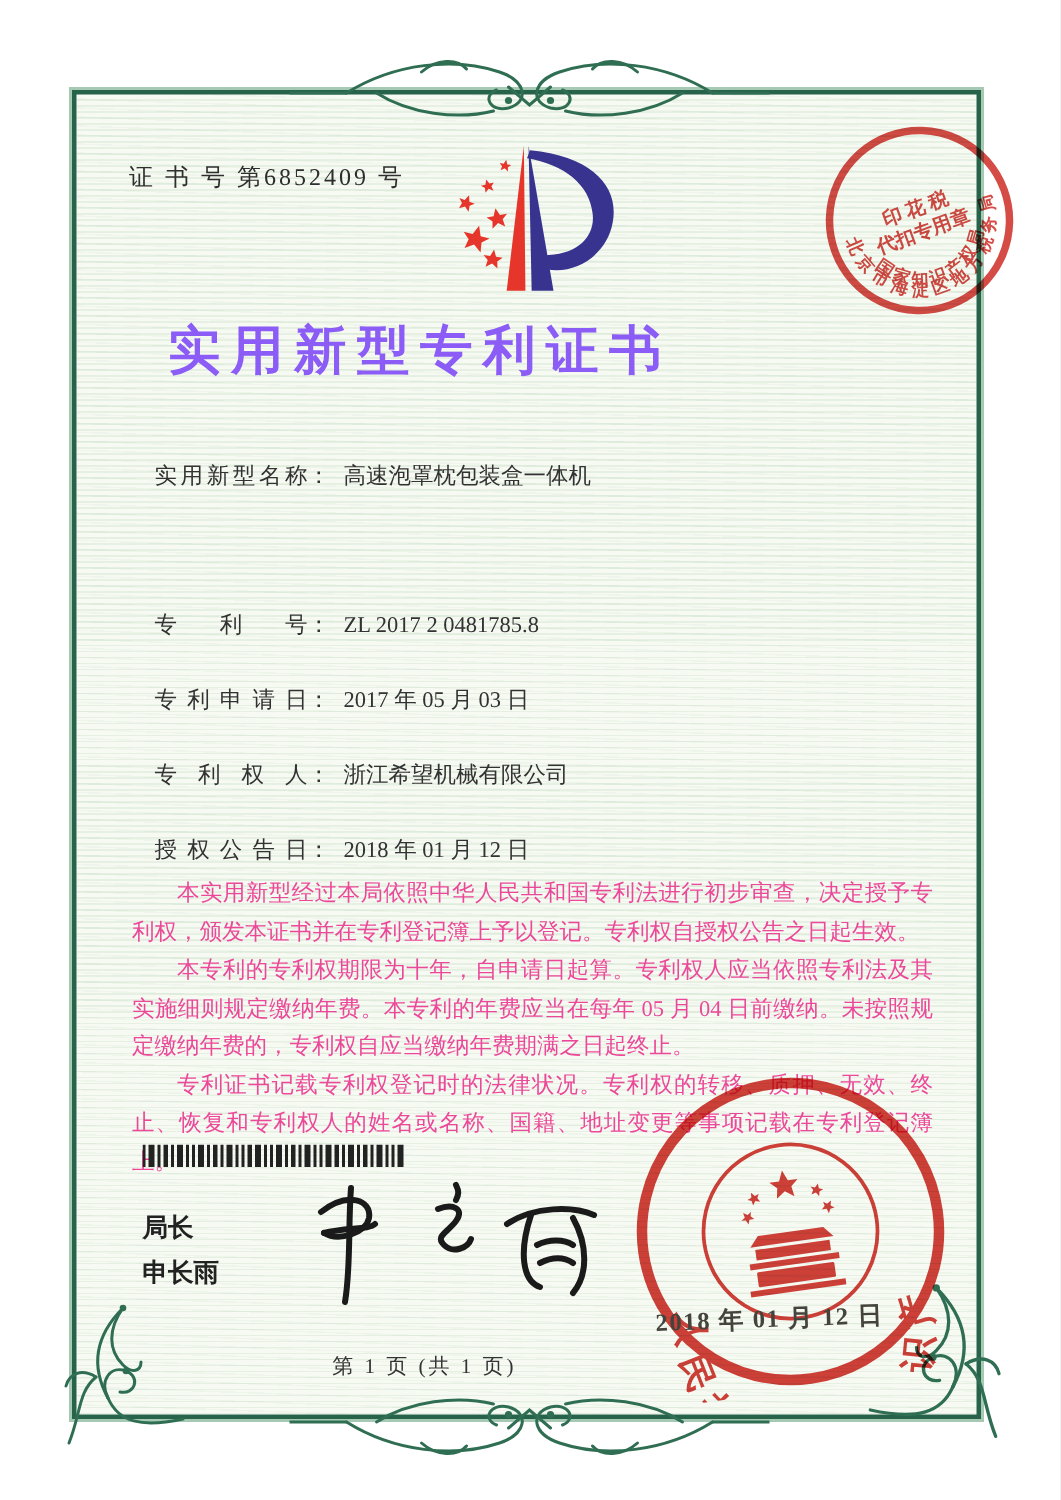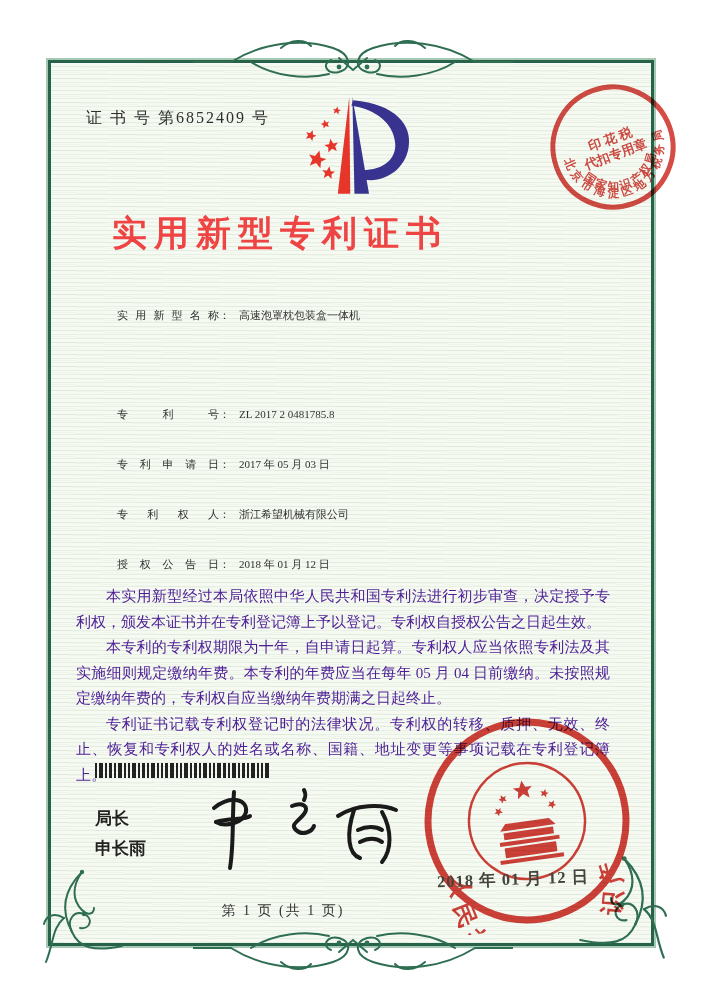--- a/index.html
+++ b/index.html
@@ -14,27 +14,27 @@
            repeating-linear-gradient(2deg, rgba(140,185,140,.08) 0 1px, transparent 1px 6px),
            #f7faf3;}
   .orn{position:absolute;z-index:5;pointer-events:none;}
   .orn path{fill:none;stroke:#2f6e52;stroke-width:2;stroke-linecap:round;}
   .orn circle{fill:#2f6e52;}
   
   .content{position:absolute;inset:0;z-index:10;border-radius:26px;}
   #cert-no{position:absolute;left:86px;top:108px;font-size:16px;letter-spacing:2px;color:#2e2e2e;}
   #logo{position:absolute;left:296px;top:94px;}
   #title{position:absolute;left:0;top:210px;width:560px;text-align:center;
-         font-size:35px;font-weight:700;letter-spacing:7px;color:#ef4444;}
-  .field-row{position:absolute;left:117px;font-size:11px;white-space:nowrap;}
+         font-size:35px;font-weight:700;letter-spacing:7px;color:#8b5cf6;}
+  .field-row{position:absolute;left:103px;font-size:15px;white-space:nowrap;}
   .field-label{display:inline-block;width:102px;text-align:justify;text-align-last:justify;}
   .field-colon{display:inline-block;}
   .field-value{display:inline-block;margin-left:9px;}
-  #paragraphs{position:absolute;left:76px;top:584px;width:534px;font-size:15px;
-              line-height:25.5px;text-align:justify;color:#4c1d95;}
+  #paragraphs{position:absolute;left:88px;top:584px;width:534px;font-size:15px;
+              line-height:25.5px;text-align:justify;color:#ec4899;}
   #paragraphs p{margin:0;text-indent:2em;}
   #barcode{position:absolute;left:95px;top:763px;width:176px;height:15px;z-index:11;}
   #sign-block{position:absolute;left:95px;top:804px;font-size:17px;font-weight:700;line-height:30px;
               font-family:"Liberation Sans","DejaVu Sans",sans-serif;color:#222;}
   #signature{position:absolute;left:196px;top:778px;z-index:12;}
   #footer{position:absolute;left:0;top:902px;width:566px;text-align:center;
           font-size:14px;letter-spacing:2px;color:#333;}
   
   .stamp{position:absolute;z-index:30;mix-blend-mode:multiply;}
   #seal-main{left:422px;top:716px;transform:rotate(-8deg);opacity:.93;}

